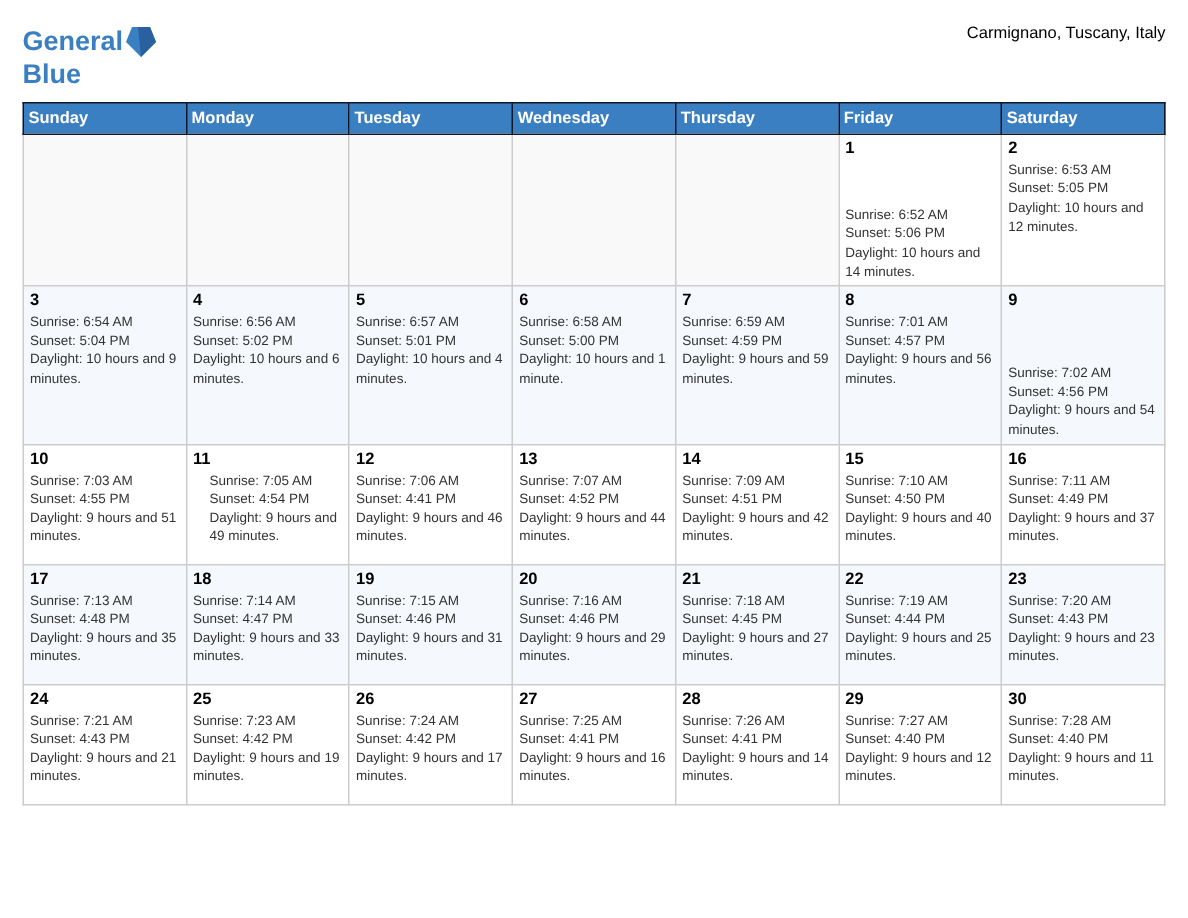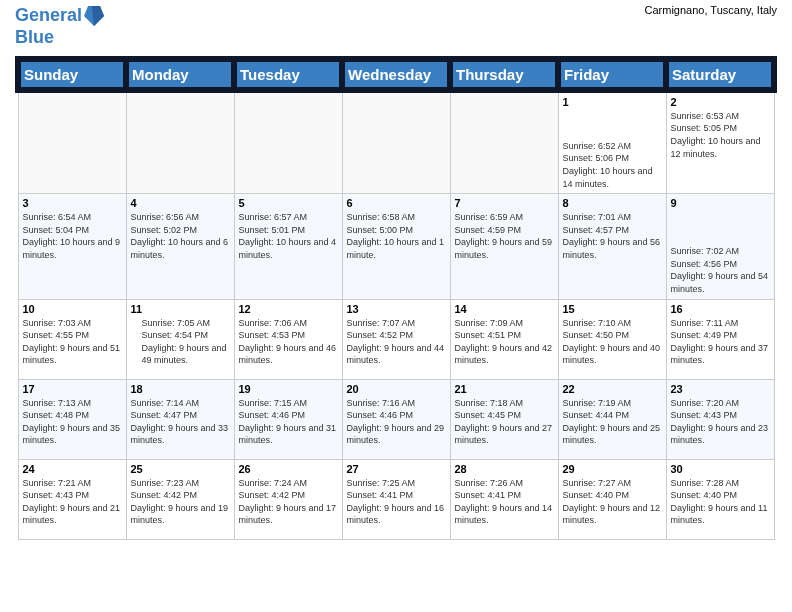--- a/index.html
+++ b/index.html
@@ -6,21 +6,21 @@
     body {
       font-family: Arial, sans-serif;
       background: #fff;
       width: 792px;
       height: 612px;
       overflow: hidden;
     }
     .page {
       width: 792px;
       height: 560px;
-      padding: 4px 15px;
+      padding: 16px 15px;
     }
     .header {
       display: flex;
       justify-content: space-between;
       align-items: flex-start;
       margin-bottom: 8px;
     }
     .logo {
       display: flex;
       align-items: center;
@@ -54,25 +54,25 @@
       color: #000000;
     }
     table {
       width: 100%;
       border-collapse: collapse;
       table-layout: fixed;
     }
     th {
       background-color: #3a7fc1;
       color: white;
-      font-size: 15px;
+      font-size: 11px;
       font-weight: bold;
       padding: 4px 3px;
       text-align: left;
-      border: 6px solid #0f172a;
+      border: 1px solid #0f172a;
     }
     td {
       border: 1px solid #ccc;
       vertical-align: top;
       padding: 3px 4px;
       font-size: 9.5px;
       height: 80px;
       background: #fff;
     }
     td.empty {
@@ -200,21 +200,21 @@
           </td>
           <td>
             <span class="day-number">11</span>
             <div class="day-info" style="white-space: pre-line; margin-left: 11px;">Sunrise: 7:05 AM
 Sunset: 4:54 PM
 Daylight: 9 hours and 49 minutes.</div>
           </td>
           <td>
             <span class="day-number">12</span>
             <div class="day-info" style="white-space: pre-line;">Sunrise: 7:06 AM
-Sunset: 4:53 PM
+Sunset: 4:41 PM
 Daylight: 9 hours and 46 minutes.</div>
           </td>
           <td>
             <span class="day-number">13</span>
             <div class="day-info" style="white-space: pre-line;">Sunrise: 7:07 AM
 Sunset: 4:52 PM
 Daylight: 9 hours and 44 minutes.</div>
           </td>
           <td>
             <span class="day-number">14</span>

